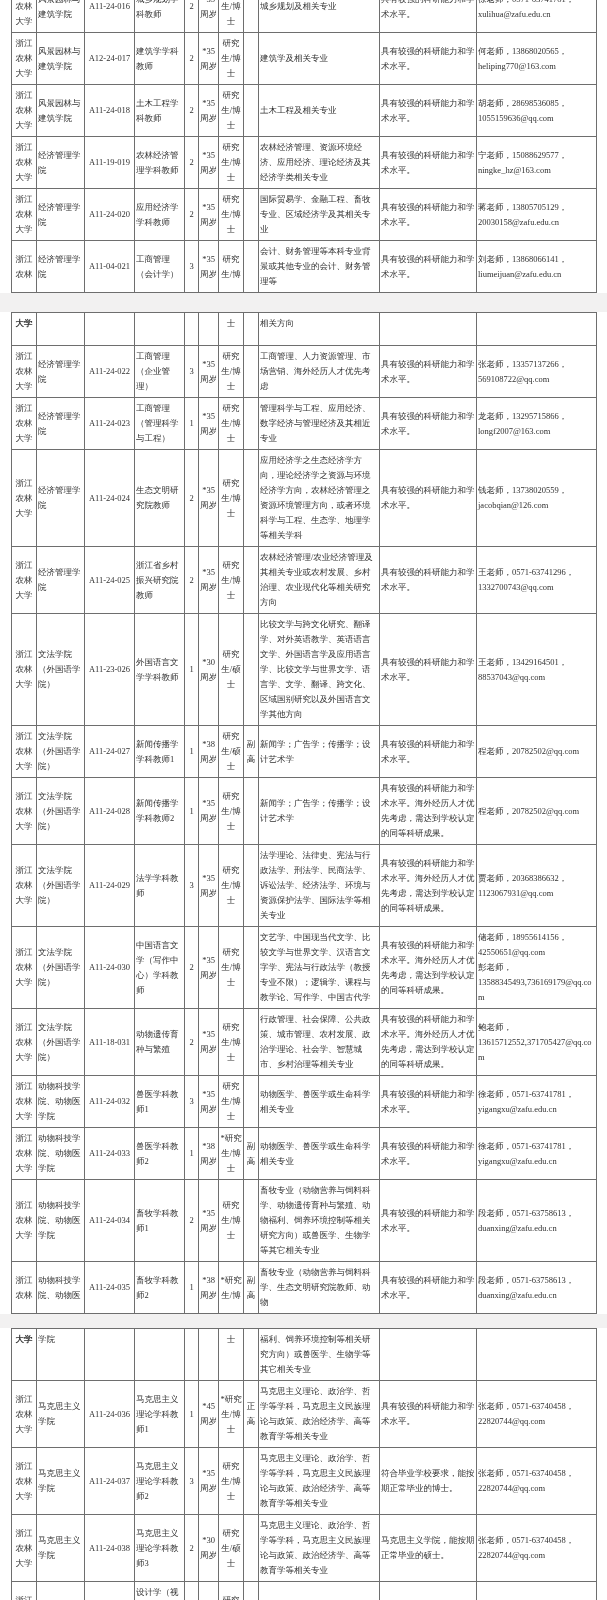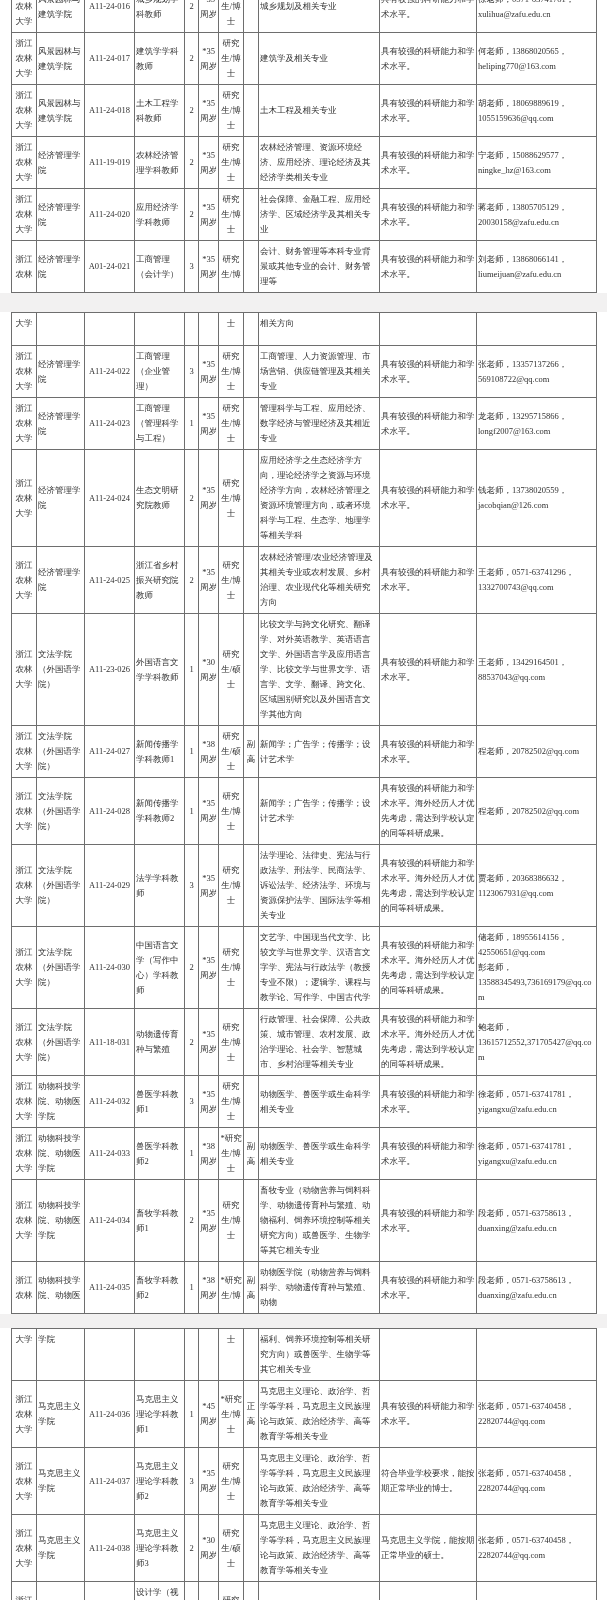--- a/index.html
+++ b/index.html
@@ -19,21 +19,21 @@
     white-space:pre-line;
   }
   .col-school,.col-code,.col-count,.col-age,.col-degree,.col-rank{text-align:center;}
   .col-college,.col-title,.col-major,.col-other,.col-contact{text-align:left;}
   .clip-top{overflow:hidden;}
   .clip-top table{margin-top:-20px;}
   .page-break{background:#f2f1f1;width:607px;}
   .gap-a{height:19px;}
   .gap-b{height:14px;}
   tr.cont td{vertical-align:top;}
-  tr.cont td.col-school{height:26px;}
+  tr.cont td.col-school{height:26px;font-weight:bold;}
 </style>
 </head>
 <body>
 
 <div class="clip-top">
   <table>
     <colgroup>
       <col style="width:25px">
         <col style="width:48px">
         <col style="width:50px">
@@ -57,21 +57,21 @@
           <td class="col-degree">研究生/博士</td>
           <td class="col-rank"></td>
           <td class="col-major">城乡规划及相关专业</td>
           <td class="col-other">具有较强的科研能力和学术水平。</td>
           <td class="col-contact">徐老师，0571-63741781，
 xulihua@zafu.edu.cn</td>
         </tr>
         <tr>
           <td class="col-school">浙江农林大学</td>
           <td class="col-college">风景园林与建筑学院</td>
-          <td class="col-code">A11-24-017</td>
+          <td class="col-code">A12-24-017</td>
           <td class="col-title">建筑学学科教师</td>
           <td class="col-count">2</td>
           <td class="col-age">*35周岁</td>
           <td class="col-degree">研究生/博士</td>
           <td class="col-rank"></td>
           <td class="col-major">建筑学及相关专业</td>
           <td class="col-other">具有较强的科研能力和学术水平。</td>
           <td class="col-contact">何老师，13868020565，
 heliping770@163.com</td>
         </tr>
@@ -79,21 +79,21 @@
           <td class="col-school">浙江农林大学</td>
           <td class="col-college">风景园林与建筑学院</td>
           <td class="col-code">A11-24-018</td>
           <td class="col-title">土木工程学科教师</td>
           <td class="col-count">2</td>
           <td class="col-age">*35周岁</td>
           <td class="col-degree">研究生/博士</td>
           <td class="col-rank"></td>
           <td class="col-major">土木工程及相关专业</td>
           <td class="col-other">具有较强的科研能力和学术水平。</td>
-          <td class="col-contact">胡老师，18069889619，
+          <td class="col-contact">胡老师，28698536085，
 1055159636@qq.com</td>
         </tr>
         <tr>
           <td class="col-school">浙江农林大学</td>
           <td class="col-college">经济管理学院</td>
           <td class="col-code">A11-19-019</td>
           <td class="col-title">农林经济管理学科教师</td>
           <td class="col-count">2</td>
           <td class="col-age">*35周岁</td>
           <td class="col-degree">研究生/博士</td>
@@ -105,29 +105,29 @@
         </tr>
         <tr>
           <td class="col-school">浙江农林大学</td>
           <td class="col-college">经济管理学院</td>
           <td class="col-code">A11-24-020</td>
           <td class="col-title">应用经济学学科教师</td>
           <td class="col-count">2</td>
           <td class="col-age">*35周岁</td>
           <td class="col-degree">研究生/博士</td>
           <td class="col-rank"></td>
-          <td class="col-major">社会保障、金融工程、应用经济学、区域经济学及其相关专业</td>
+          <td class="col-major">国际贸易学、金融工程、畜牧专业、区域经济学及其相关专业</td>
           <td class="col-other">具有较强的科研能力和学术水平。</td>
           <td class="col-contact">蒋老师，13805705129，
 20030158@zafu.edu.cn</td>
         </tr>
         <tr>
           <td class="col-school">浙江农林</td>
           <td class="col-college">经济管理学院</td>
-          <td class="col-code">A01-24-021</td>
+          <td class="col-code">A11-04-021</td>
           <td class="col-title">工商管理（会计学）</td>
           <td class="col-count">3</td>
           <td class="col-age">*35周岁</td>
           <td class="col-degree">研究生/博</td>
           <td class="col-rank"></td>
           <td class="col-major">会计、财务管理等本科专业背景或其他专业的会计、财务管理等</td>
           <td class="col-other">具有较强的科研能力和学术水平。</td>
           <td class="col-contact">刘老师，13868066141，
 liumeijuan@zafu.edu.cn</td>
         </tr>
@@ -168,21 +168,21 @@
         </tr>
         <tr>
           <td class="col-school">浙江农林大学</td>
           <td class="col-college">经济管理学院</td>
           <td class="col-code">A11-24-022</td>
           <td class="col-title">工商管理（企业管理）</td>
           <td class="col-count">3</td>
           <td class="col-age">*35周岁</td>
           <td class="col-degree">研究生/博士</td>
           <td class="col-rank"></td>
-          <td class="col-major">工商管理、人力资源管理、市场营销、供应链管理及其相关专业</td>
+          <td class="col-major">工商管理、人力资源管理、市场营销、海外经历人才优先考虑</td>
           <td class="col-other">具有较强的科研能力和学术水平。</td>
           <td class="col-contact">张老师，13357137266，
 569108722@qq.com</td>
         </tr>
         <tr>
           <td class="col-school">浙江农林大学</td>
           <td class="col-college">经济管理学院</td>
           <td class="col-code">A11-24-023</td>
           <td class="col-title">工商管理（管理科学与工程）</td>
           <td class="col-count">1</td>
@@ -350,21 +350,21 @@
         </tr>
         <tr>
           <td class="col-school">浙江农林</td>
           <td class="col-college">动物科技学院、动物医</td>
           <td class="col-code">A11-24-035</td>
           <td class="col-title">畜牧学科教师2</td>
           <td class="col-count">1</td>
           <td class="col-age">*38周岁</td>
           <td class="col-degree">*研究生/博</td>
           <td class="col-rank">副高</td>
-          <td class="col-major">动物医学院（动物营养与饲料科学、动物遗传育种与繁殖、动物</td>
+          <td class="col-major">畜牧专业（动物营养与饲料科学、生态文明研究院教师、动物</td>
           <td class="col-other">具有较强的科研能力和学术水平。</td>
           <td class="col-contact">段老师，0571-63758613，
 duanxing@zafu.edu.cn</td>
         </tr>
       </tbody>
   </table>
 </div>
 
 <div class="page-break gap-b"></div>
 

